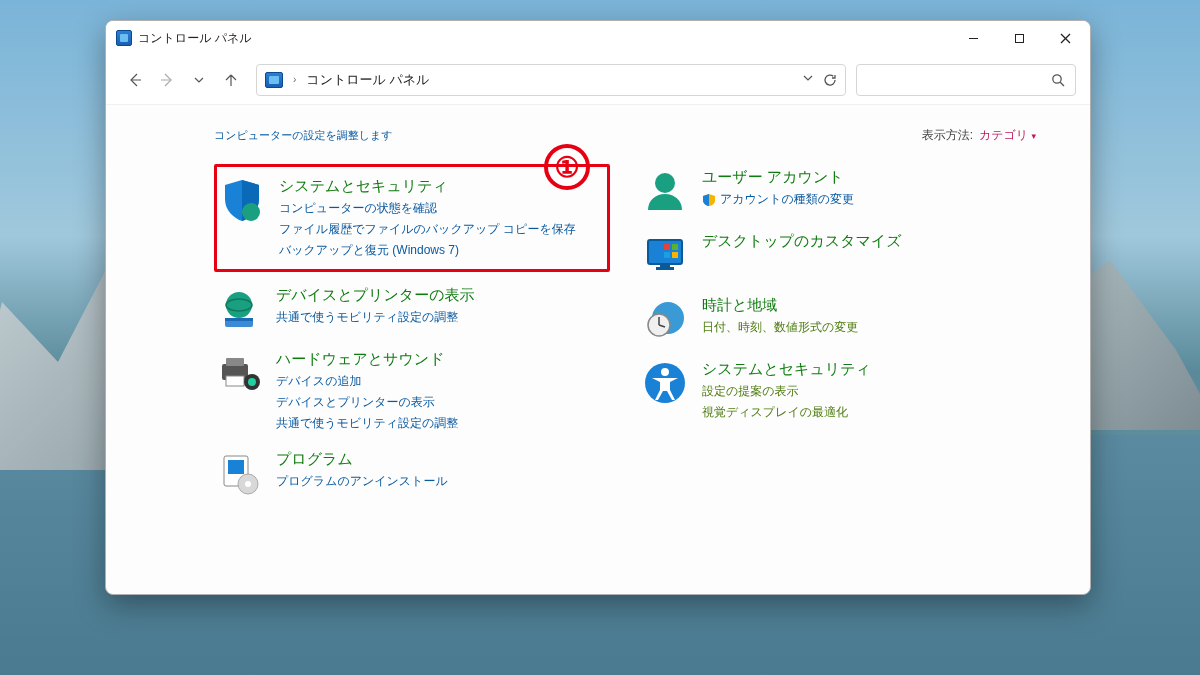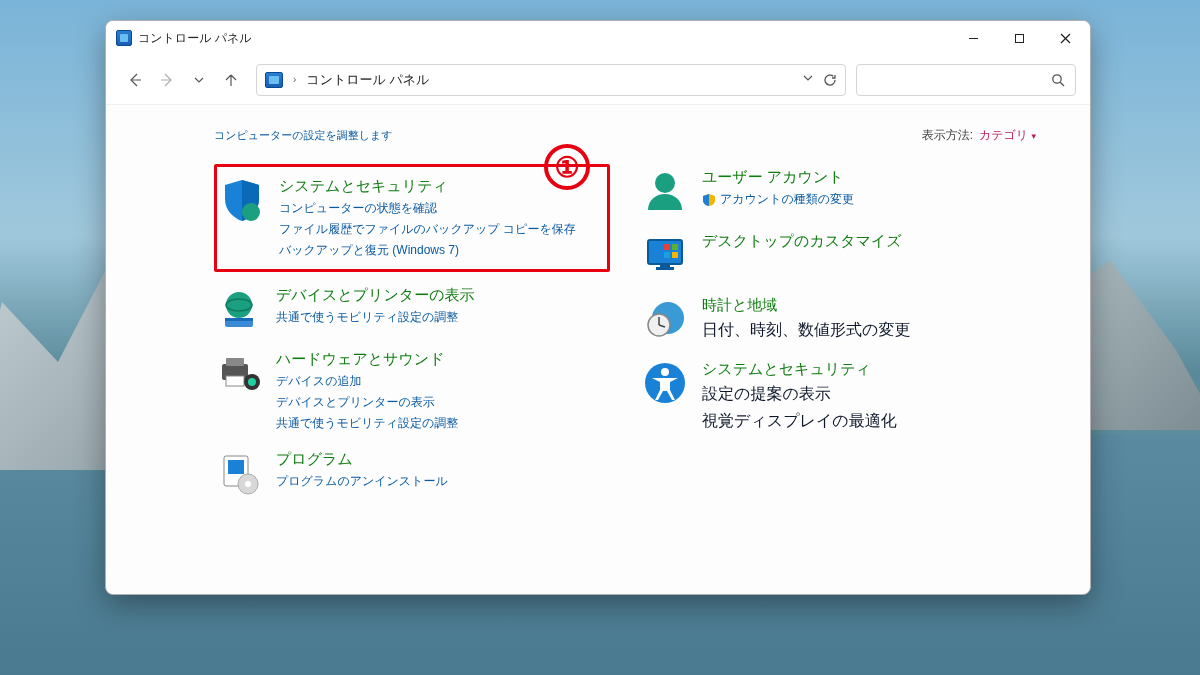--- a/index.html
+++ b/index.html
@@ -123,21 +123,21 @@
   .col { flex:1; display:flex; flex-direction:column; gap: 10px; }
 
   .cat {
     display:flex; gap: 14px; align-items:flex-start;
     padding: 4px 2px;
   }
   .cat-icon-wrap { width: 46px; height: 46px; flex-shrink:0; }
   .cat-body { display:flex; flex-direction:column; gap:3px; }
   .cat-title { font-size: 15px; color: #107c10; }
   .cat-link { font-size: 12px; color: #0a5aa0; line-height: 1.5; }
-  .cat-sub { font-size: 16px; color: #0f172a; line-height:1.5;}
+  .cat-sub { font-size: 12px; color: #4d7c0f; line-height:1.5;}
 
   .highlight {
     border: 3px solid #e60012;
     border-radius: 2px;
     padding: 10px 6px 10px 2px;
     position: relative;
   }
 
   .badge-circle {
     position: absolute;

